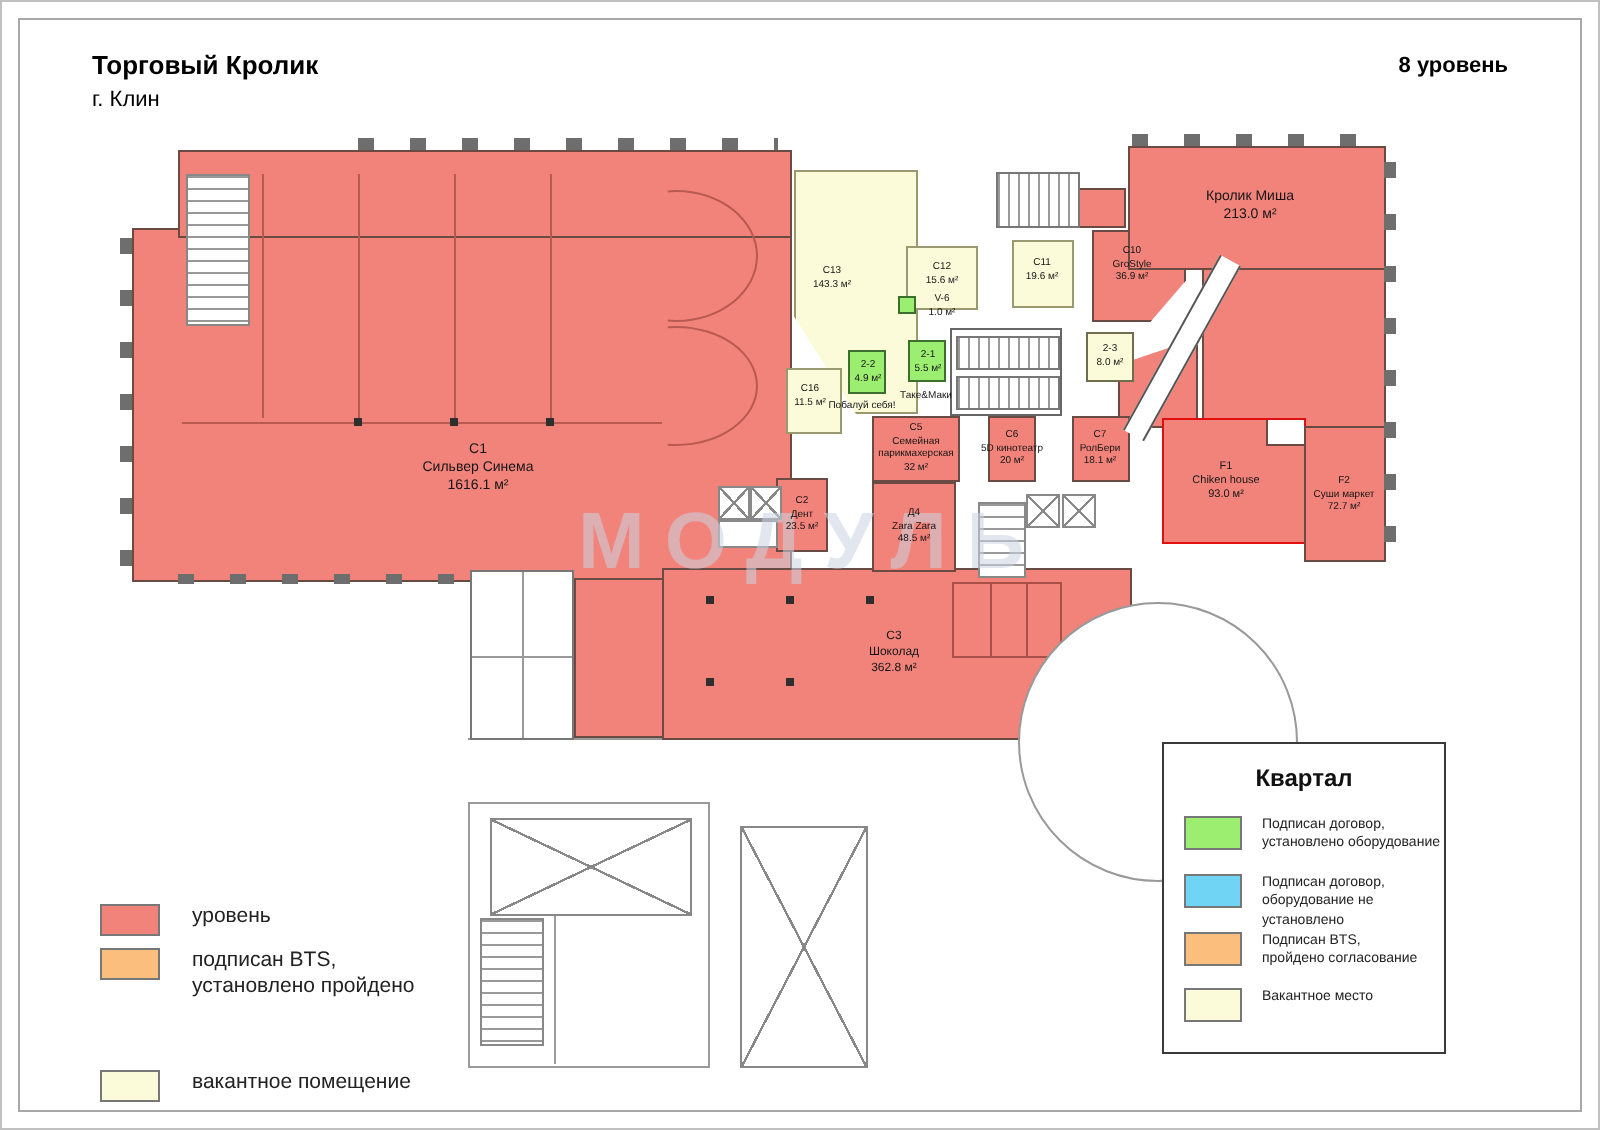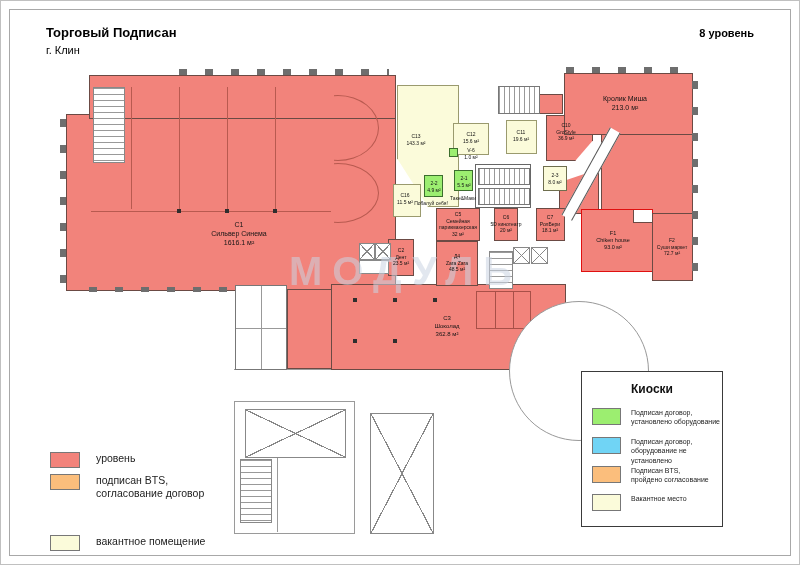--- a/index.html
+++ b/index.html
@@ -47,21 +47,21 @@
   .hdr-sub{position:absolute;left:45px;top:43px;font-size:11px;color:#000;z-index:9;}
   .hdr-level{position:absolute;right:45px;top:26px;font-size:11px;font-weight:bold;color:#000;z-index:9;}
   .f1sel{border:1.5px solid #e01010;}
 </style>
 </head>
 <body>
 
 <div class="sheet">
   <div class="frame"></div>
 
-  <div class="hdr-title">Торговый Подписан</div>
+  <div class="hdr-title">Торговый Кролик</div>
   <div class="hdr-sub">г. Клин</div>
   <div class="hdr-level">8 уровень</div>
 
   <div class="room red" style="left:65px;top:113px;width:330px;height:177px;"></div>
   <div class="room red" style="left:88px;top:74px;width:307px;height:44px;"></div>
   <div class="room red" style="left:286px;top:288px;width:46px;height:80px;"></div>
   <div class="room red" style="left:330px;top:283px;width:235px;height:86px;"></div>
   <div class="room red" style="left:545px;top:114px;width:47px;height:46px;clip-path:polygon(0 0,100% 0,100% 55%,62% 100%,0 100%);"></div>
   <div class="room red" style="left:563px;top:72px;width:129px;height:62px;"></div>
   <div class="room red" style="left:600px;top:133px;width:92px;height:80px;"></div>
@@ -237,32 +237,32 @@
   <div class="legend-row" style="left:49px;top:451px;">
     <div class="swatch" style="background: rgb(242, 131, 123);"></div>
     <div class="legend-text">
       <div>уровень</div>
     </div>
   </div>
   <div class="legend-row" style="left:49px;top:473px;">
     <div class="swatch" style="background: rgb(251, 190, 124);"></div>
     <div class="legend-text">
       <div>подписан BTS,</div>
-        <div>согласование договор</div>
+        <div>установлено пройдено</div>
     </div>
   </div>
   <div class="legend-row" style="left:49px;top:496px;margin-top:38px;">
     <div class="swatch" style="background: rgb(251, 251, 218);"></div>
     <div class="legend-text">
       <div>вакантное помещение</div>
     </div>
   </div>
 
   <div class="kl-box">
-    <div class="kl-title">Киоски</div>
+    <div class="kl-title">Квартал</div>
     <div class="kl-row" style="top:36px;">
       <div class="kl-swatch" style="background: rgb(156, 238, 112);"></div>
       <div class="kl-text">
         <div>Подписан договор,</div>
           <div>установлено оборудование</div>
       </div>
     </div>
     <div class="kl-row" style="top:65px;">
       <div class="kl-swatch" style="background: rgb(112, 212, 245);"></div>
       <div class="kl-text">

